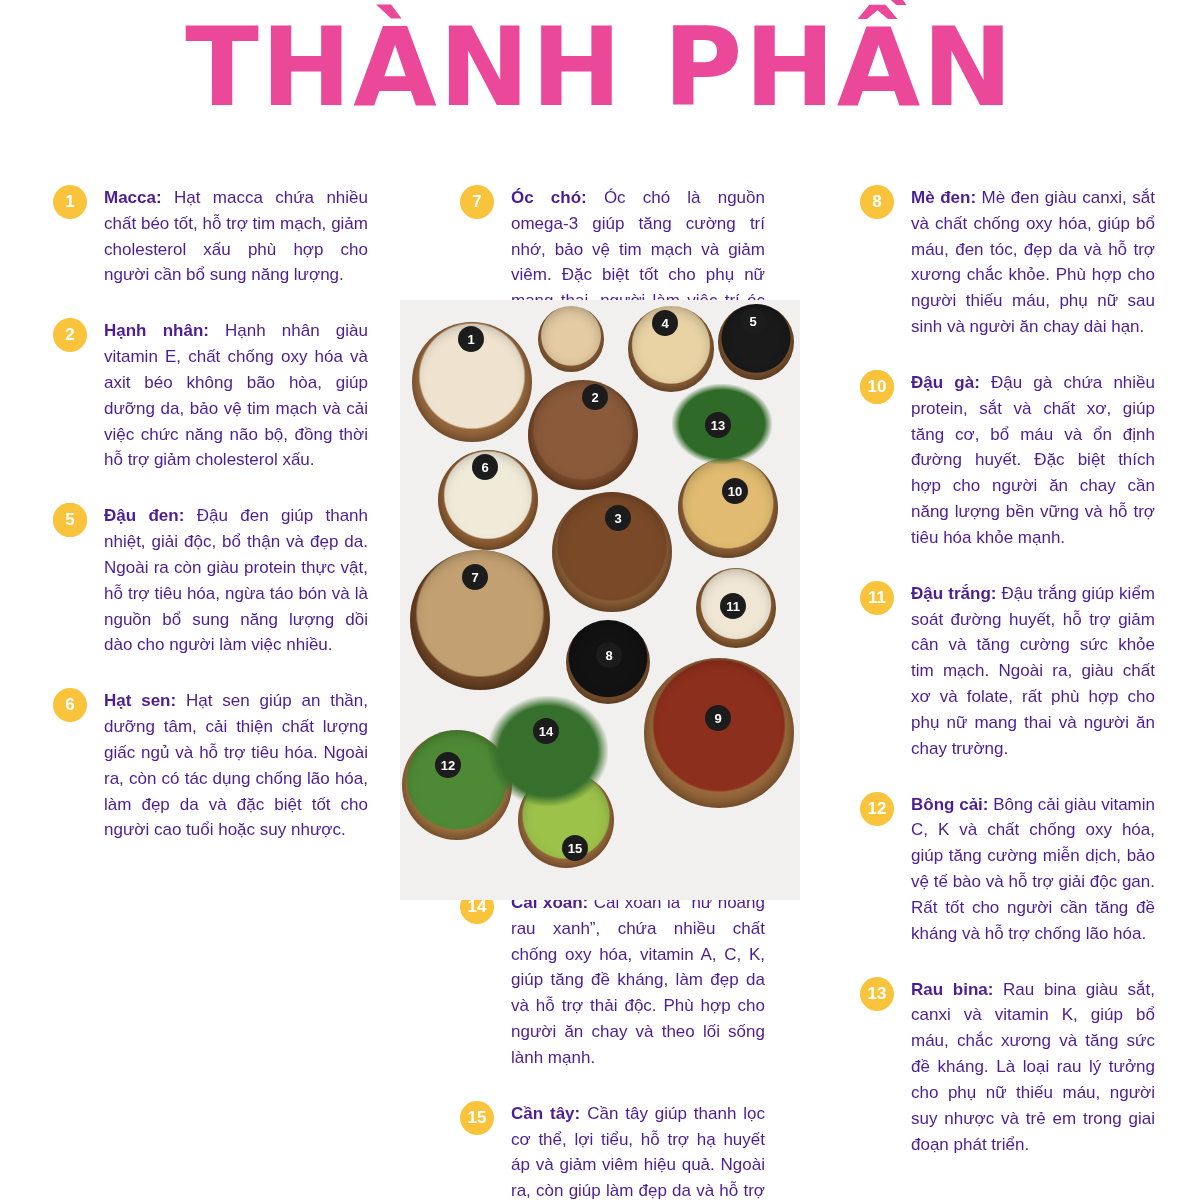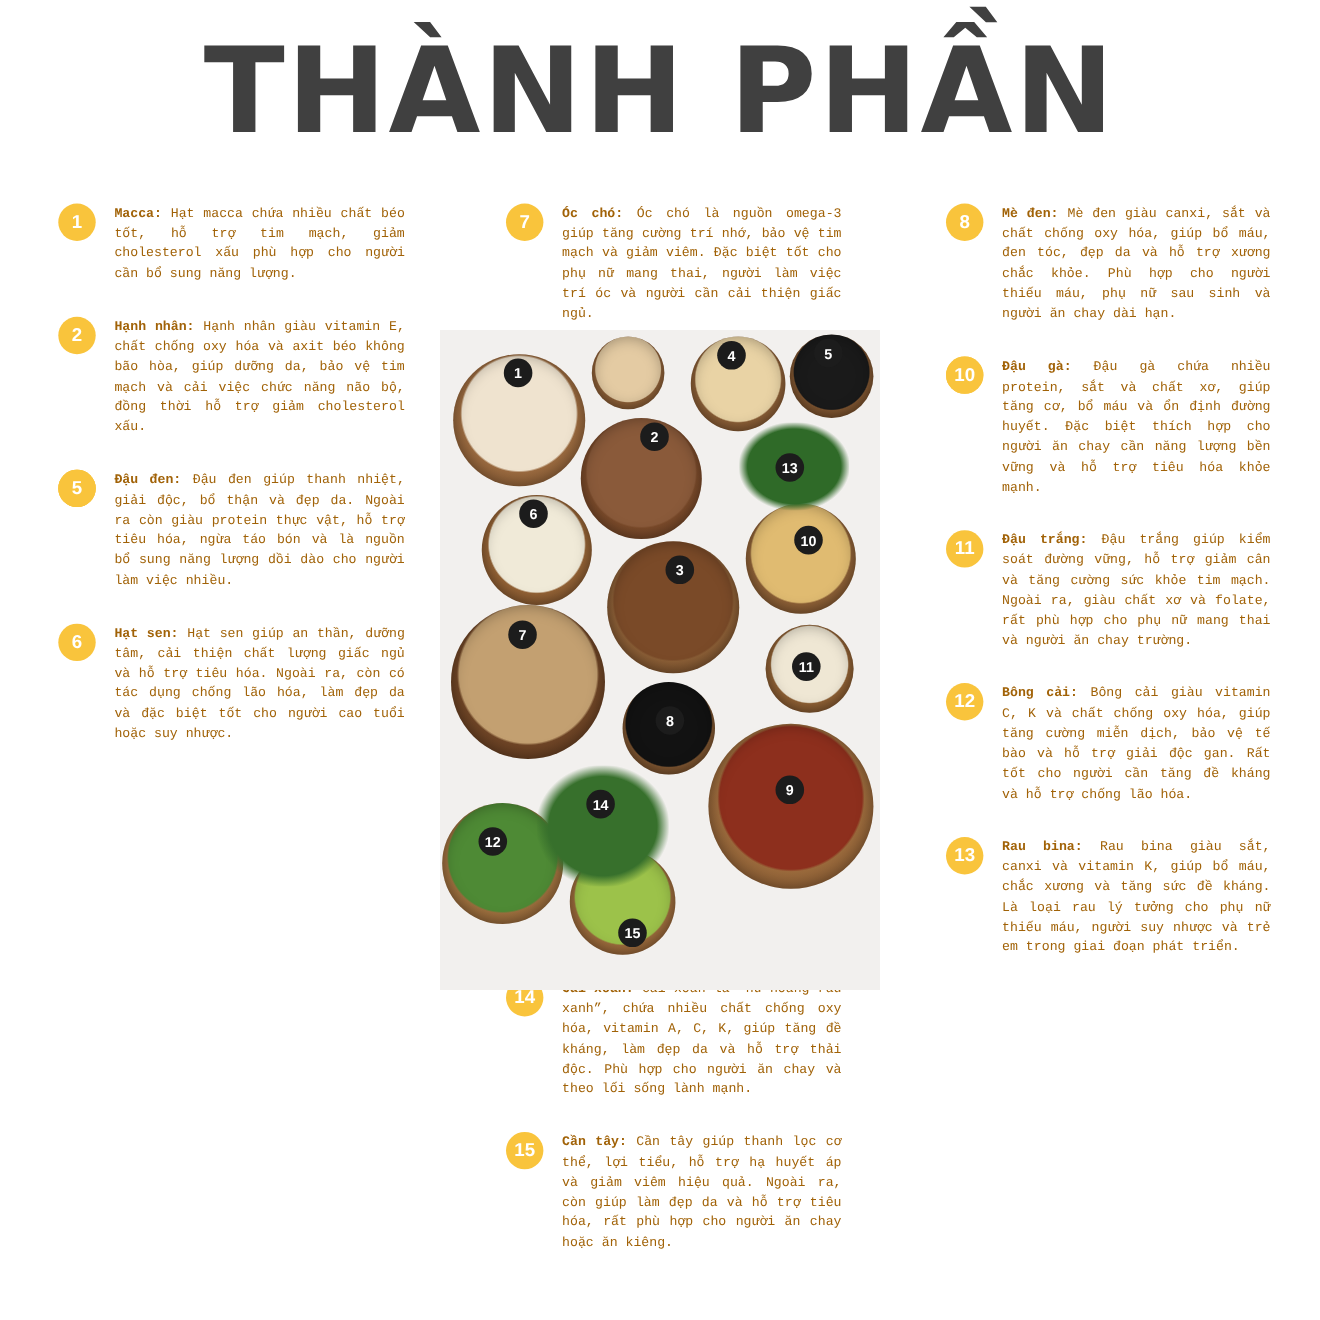--- a/index.html
+++ b/index.html
@@ -12,29 +12,29 @@
     height: 1200px;
     position: relative;
     font-family: "Liberation Sans", sans-serif;
     color: #231f20;
     overflow: hidden;
   }
 
   
   .title {
     position: absolute;
-    top: 30px;
+    top: 14px;
     left: 0;
     width: 1200px;
     text-align: center;
     font-size: 108px;
     line-height: 1.0;
     font-weight: bold;
     letter-spacing: 2px;
-    color: #404040;
+    color: #ec4899;
     font-family: "DejaVu Sans", sans-serif;
   }
 
   
   .col {
     position: absolute;
     top: 185px;
   }
   .col-left  { left: 48px;  width: 320px; }
   .col-mid   { left: 455px; width: 310px; }
@@ -55,25 +55,24 @@
     background: #f9c43c;
     color: #ffffff;
     font-size: 17px;
     font-weight: bold;
     display: flex;
     align-items: center;
     justify-content: center;
     font-family: "Liberation Sans", sans-serif;
   }
   .txt {
-    font-size: 12px;
+    font-size: 17px;
     line-height: 1.52;
     text-align: justify;
-    color: #a16207;
-    font-family: Liberation Mono, monospace;
+    color: #4c1d95;
   }
   .txt b { font-weight: bold; }
 
   
   .photo {
     position: absolute;
     left: 400px;
     top: 300px;
     width: 400px;
     height: 600px;
@@ -165,21 +164,21 @@
     <div class="badge">9</div>
   </div>
 
   <div class="item">
     <div class="badge">10</div>
     <div class="txt"><b>Đậu gà:</b> <span>Đậu gà chứa nhiều protein, sắt và chất xơ, giúp tăng cơ, bổ máu và ổn định đường huyết. Đặc biệt thích hợp cho người ăn chay cần năng lượng bền vững và hỗ trợ tiêu hóa khỏe mạnh.</span></div>
   </div>
 
   <div class="item">
     <div class="badge">11</div>
-    <div class="txt"><b>Đậu trắng:</b> <span>Đậu trắng giúp kiểm soát đường vững, hỗ trợ giảm cân và tăng cường sức khỏe tim mạch. Ngoài ra, giàu chất xơ và folate, rất phù hợp cho phụ nữ mang thai và người ăn chay trường.</span></div>
+    <div class="txt"><b>Đậu trắng:</b> <span>Đậu trắng giúp kiểm soát đường huyết, hỗ trợ giảm cân và tăng cường sức khỏe tim mạch. Ngoài ra, giàu chất xơ và folate, rất phù hợp cho phụ nữ mang thai và người ăn chay trường.</span></div>
   </div>
 
   <div class="item">
     <div class="badge">12</div>
     <div class="txt"><b>Bông cải:</b> <span>Bông cải giàu vitamin C, K và chất chống oxy hóa, giúp tăng cường miễn dịch, bảo vệ tế bào và hỗ trợ giải độc gan. Rất tốt cho người cần tăng đề kháng và hỗ trợ chống lão hóa.</span></div>
   </div>
 
   <div class="item">
     <div class="badge">13</div>
     <div class="txt"><b>Rau bina:</b> <span>Rau bina giàu sắt, canxi và vitamin K, giúp bổ máu, chắc xương và tăng sức đề kháng. Là loại rau lý tưởng cho phụ nữ thiếu máu, người suy nhược và trẻ em trong giai đoạn phát triển.</span></div>

